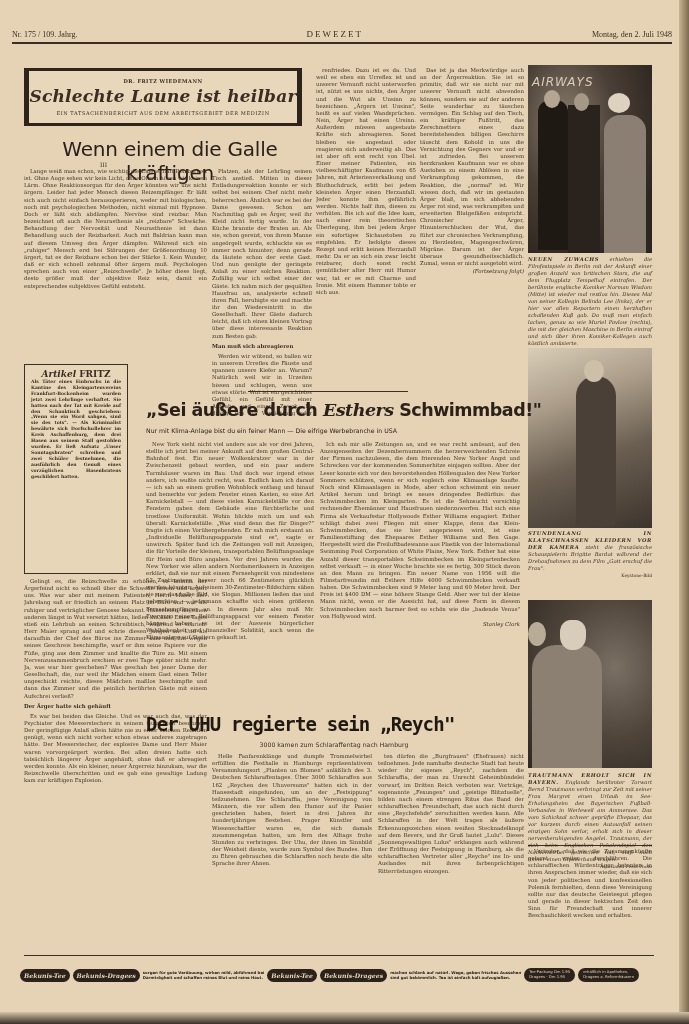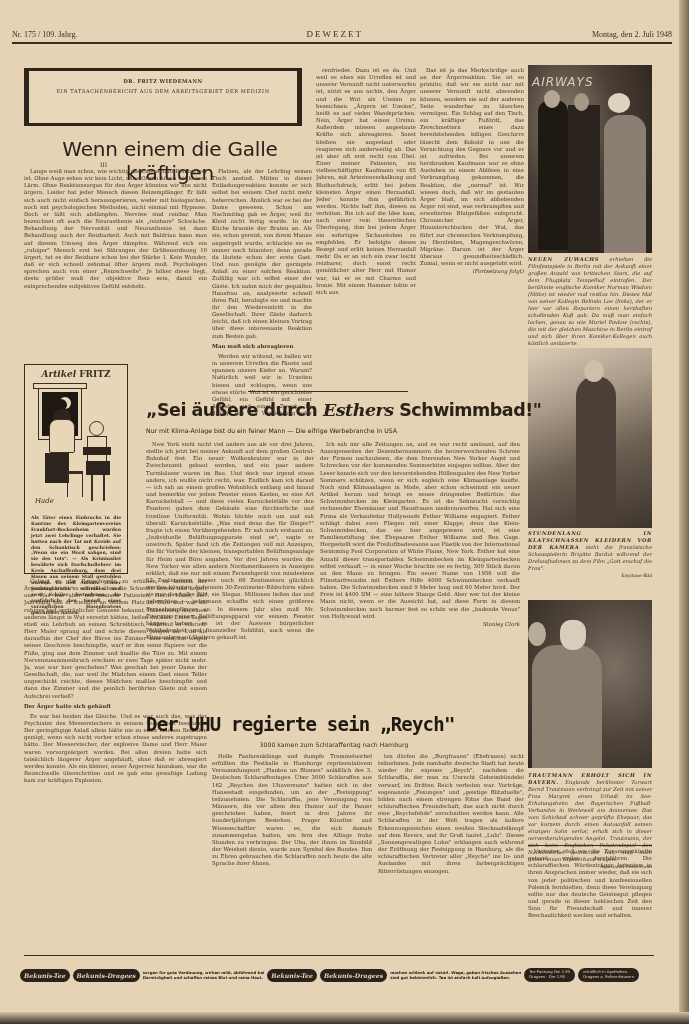--- a/index.html
+++ b/index.html
@@ -162,20 +162,21 @@
 
 <div class="header">
   <span>Nr. 175 / 109. Jahrg.</span>
   <span class="center">DEWEZET</span>
   <span>Montag, den 2. Juli 1948</span>
 </div>
 <div class="header-rule"></div>
 
 <div class="title-box">
   <div class="author">DR. FRITZ WIEDEMANN</div>
+  <div class="script">Schlechte Laune ist heilbar</div>
   <div class="sub">EIN TATSACHENBERICHT AUS DEM ARBEITSGEBIET DER MEDIZIN</div>
 </div>
 <div class="headline-galle">Wenn einem die Galle kräftigen</div>
 <div class="roman">III</div>
 
 <div class="col-text col1-top">
   <p>Lange weiß man schon, wie wichtig die Eigenschaft Reizbarkeit ist. Ohne Auge sehen wir kein Licht, ohne Ohren hören wir keinen Lärm. Ohne Reaktionsorgan für den Ärger könnten wir uns nicht ärgern. Leider hat jeder Mensch diesen Reizempfänger. Er läßt sich auch nicht einfach herausoperieren, weder mit biologischen, noch mit psychologischen Methoden, nicht einmal mit Hypnose. Doch er läßt sich abdämpfen. Nervöse sind reizbar. Man bezeichnet oft auch die Neurasthenie als „reizbare" Schwäche. Behandlung der Nervosität und Neurasthenie ist dann Behandlung auch der Reizbarkeit. Auch mit Baldrian kann man auf diesem Umweg den Ärger dämpfen. Während sich ein „ruhiger" Mensch erst bei Störungen der Größenordnung 10 ärgert, tut es der Reizbare schon bei der Stärke 1. Kein Wunder, daß er sich schnell zehnmal öfter ärgern muß. Psychologen sprechen auch von einer „Reizschwelle". Je höher diese liegt, desto größer muß der objektive Reiz sein, damit ein entsprechendes subjektives Gefühl entsteht.</p>
 </div>
 <div class="col-text col2-top">
   <p>Platzen, als der Lehrling seinen Tisch anstieß. Mitten in dieser Entladungsreaktion konnte er sich selbst bei seinem Chef nicht mehr beherrschen. Ähnlich war es bei der Dame gewesen. Schon am Nachmittag gab es Ärger, weil ihr Kleid nicht fertig wurde. In der Küche brannte der Braten an. Als sie, schon gereizt, von ihrem Manne angeörgelt wurde, schluckte sie es immer noch hinunter; denn gerade da läutete schon der erste Gast. Und nun genügte der geringste Anlaß zu einer solchen Reaktion. Zufällig war ich selbst einer der Gäste. Ich nahm mich der gequälten Hausfrau an, analysierte schnell ihren Fall, beruhigte sie und machte ihr den Wiedereintritt in die Gesellschaft. Ihrer Gäste dadurch leicht, daß ich einen kleinen Vortrag über diese interessante Reaktion zum Besten gab.</p>
@@ -224,35 +225,20 @@
   <b>TRAUTMANN ERHOLT SICH IN BAYERN.</b>
   <span>Englands berühmter Torwart Bernd Trautmann verbringt zur Zeit mit seiner Frau Margret einen Urlaub im See-Erholungsheim des Bayerischen Fußball-Verbandes in Werleweil am Ammersee. Das vom Schicksal schwer geprüfte Ehepaar, das vor kurzem durch einen Autounfall seinen einzigen Sohn verlor, erholt sich in dieser nervenberuhigenden Angelei. Trautmann, der sich beim Englischen Pokalendspiel den Nackenwirbel gebrochen hat, muß noch immer einen Gipsverband tragen.</span>
   <span class="credit">Associated-Press-Photo</span>
 </div>
 
 <div class="kuriose">
   <div class="k-title">
     <i>Artikel</i>
     <span>FRITZ</span>
   </div>
-  <div class="cartoon">
-    <div class="mantle"></div>
-    <div class="window"></div>
-    <div class="moon"></div>
-    <div class="thief-head"></div>
-    <div class="thief"></div>
-    <div class="thief-legs"></div>
-    <div class="stool"></div>
-    <div class="boy-head"></div>
-    <div class="boy"></div>
-    <div class="box"></div>
-    <div class="boy-shorts"></div>
-    <div class="legs"></div>
-    <div class="sig">Hade</div>
-  </div>
   <div class="k-text">Als Täter eines Einbruchs in die Kantine des Kleingartenvereins Frankfurt-Bockenheim wurden jetzt zwei Lehrlinge verhaftet. Sie hatten nach der Tat mit Kreide auf den Schanktisch geschrieben: „Wenn sie ein Word sahgen, sind sie des tots". — Als Kriminalist bewährte sich Dorfschullehrer im Kreis Aschaffenburg, dem drei Hasen aus seinem Stall gestohlen wurden. Er ließ Aufsatz „Unser Sonntagsbraten" schreiben und zwei Schüler festnehmen, die ausführlich den Genuß eines vorzüglichen Hasenbratens geschildert hatten.</div>
 </div>
 
 <div class="col-text col1-mid">
   <p>Gelingt es, die Reizschwelle zu erhöhen, so kommt der Ärgerfeind nicht so schnell über die Schwelle herein und ärgert uns. Was war aber mit meinem Patienten, Herrn Maier, los? Jahrelang saß er friedlich an seinem Platz im Büro und war als ruhiger und verträglicher Genosse bekannt. Hänseleien, die einen anderen längst in Wut versetzt hätten, ließen ihn kalt. Eines Tages stieß ein Lehrbub an seinen Schreibtisch, während er schrieb. Herr Maier sprang auf und schrie diesen Jungen an. Und als daraufhin der Chef des Büros ins Zimmer kam und ihn wegen seines Geschreis beschimpfte, warf er ihm seine Papiere vor die Füße, ging aus dem Zimmer und knallte die Türe zu. Mit einem Nervenzusammenbruch erschien er zwei Tage später nicht mehr. Ja, was war hier geschehen? Was geschah bei jener Dame der Gesellschaft, die, nur weil ihr Mädchen einem Gast einen Teller ungeschickt reichte, dieses Mädchen maßlos beschimpfte und dann das Zimmer und die peinlich berührten Gäste mit einem Aufschrei verließ?</p>
   <p class="subhead">Der Ärger hatte sich gehäuft</p>
   <p>Es war bei beiden das Gleiche. Und es war auch das, was der Psychiater des Messerstechers in seinem Gutachten beschrieb. Der geringfügige Anlaß allein hätte nie zu einer solchen Reaktion genügt, wenn sich nicht vorher schon etwas anderes zugetragen hätte. Der Messerstecher, der explosive Dame und Herr Maier waren vorvorgeärgert worden. Bei allen dreien hatte sich tatsächlich längerer Ärger angehäuft, ohne daß er abreagiert werden konnte. Als ein kleiner, neuer Ärgerreiz hinzukam, war die Reizschwelle überschritten und es gab eine gewaltige Ladung kam zur kräftigen Explosion.</p>
 </div>
 
 <div class="rule1"></div>

